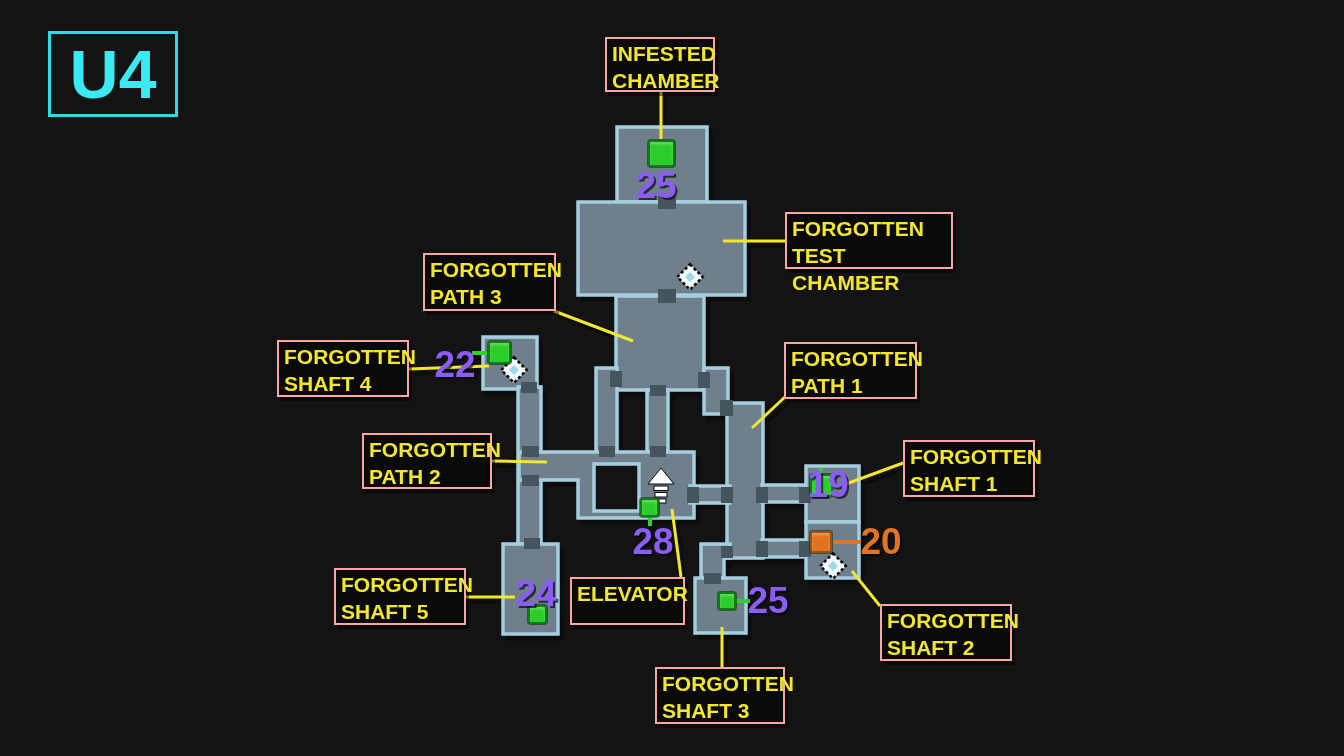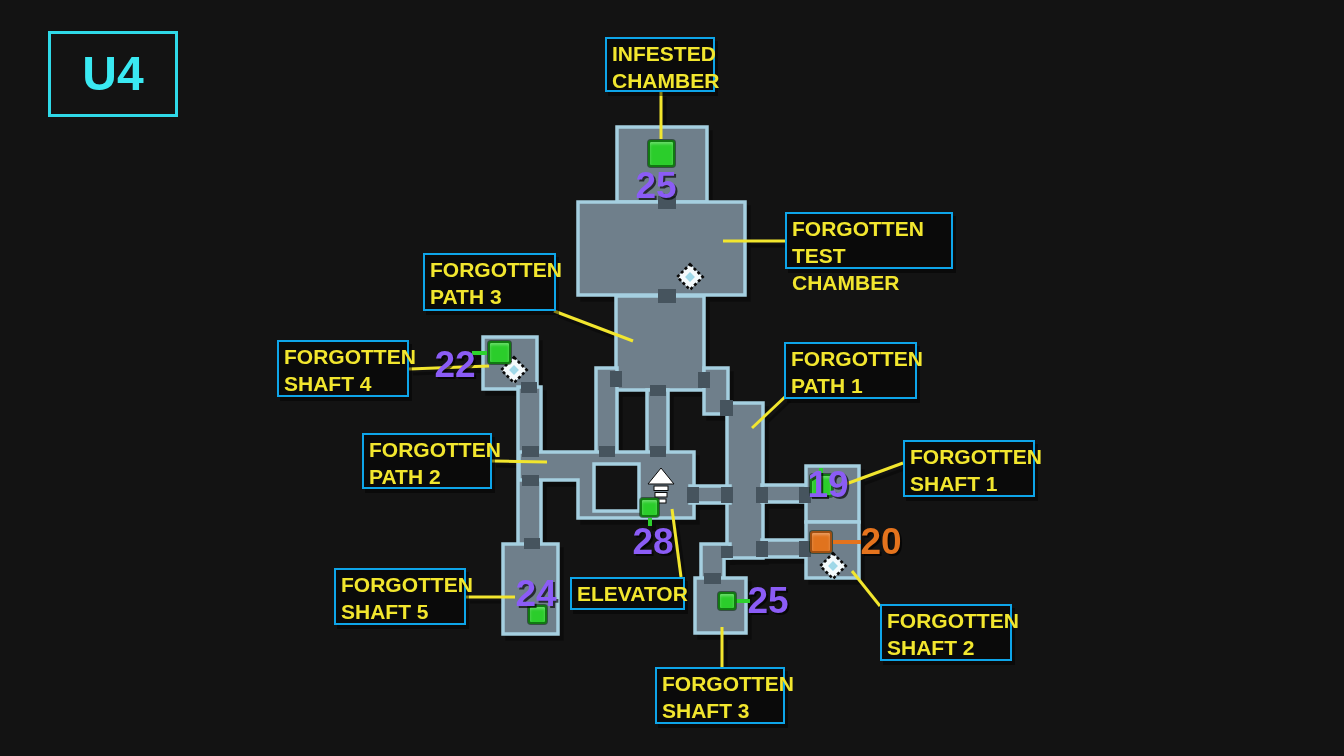--- a/index.html
+++ b/index.html
@@ -1,22 +1,22 @@
 <!DOCTYPE html>
 <html><head>
 <meta charset="utf-8">
 <style>
   html,body{margin:0;padding:0;background:#121212;}
   .stage{position:relative;width:1344px;height:756px;background:#131313;overflow:hidden;
          font-family:"Liberation Sans", sans-serif;}
   .map-svg{position:absolute;left:0;top:0;filter:drop-shadow(4px 5px 0 rgba(0,0,0,0.35));}
   .badge{position:absolute;left:48px;top:31px;width:130px;height:86px;border:3px solid #2fd9e8;
          display:flex;align-items:center;justify-content:center;box-sizing:border-box;}
-  .badge span{color:#3ae9f2;font-size:48px;font-weight:bold;line-height:1;}
-  .map-label{position:absolute;border:2px solid #0ea5e9;background:#0a0a0a;color:#f2e62e;
+  .badge span{color:#3ae9f2;font-size:68px;font-weight:bold;line-height:1;}
+  .map-label{position:absolute;border:2px solid #fca5a5;background:#0a0a0a;color:#f2e62e;
          font-weight:bold;font-size:21px;line-height:27px;padding:1px 5px;box-sizing:border-box;
          white-space:pre-line;box-shadow:3px 4px 0 rgba(0,0,0,0.45);}
   .item-number{position:absolute;transform:translate(-50%,-50%);font-weight:bold;font-size:37px;
          line-height:1;color:#8b5cf6;text-shadow:2px 2px 0 rgba(0,0,0,0.65);}
   .item-number.orange{color:#e4731d;text-align:center;}
   .item-marker{position:absolute;background:#2bcd2b;border:2px solid #117a11;border-radius:3px;
          box-sizing:border-box;box-shadow:0 0 0 1px rgba(0,30,0,0.5), inset 0 2px 3px rgba(255,255,255,0.30);}
   .item-marker.orange{background:#e0731e;border-color:#9e4f12;}
 </style>
 </head>
@@ -128,21 +128,21 @@
   <div class="map-label" style="left:277px;top:340px;width:132px;height:57px;">FORGOTTEN
 SHAFT 4</div>
   <div class="map-label" style="left:784px;top:342px;width:133px;height:57px;">FORGOTTEN
 PATH 1</div>
   <div class="map-label" style="left:362px;top:433px;width:130px;height:56px;">FORGOTTEN
 PATH 2</div>
   <div class="map-label" style="left:903px;top:440px;width:132px;height:57px;">FORGOTTEN
 SHAFT 1</div>
   <div class="map-label" style="left:334px;top:568px;width:132px;height:57px;">FORGOTTEN
 SHAFT 5</div>
-  <div class="map-label" style="left:570px;top:577px;width:115px;height:33px;line-height:28px;">ELEVATOR</div>
+  <div class="map-label" style="left:570px;top:577px;width:115px;height:48px;line-height:28px;">ELEVATOR</div>
   <div class="map-label" style="left:655px;top:667px;width:130px;height:57px;">FORGOTTEN
 SHAFT 3</div>
   <div class="map-label" style="left:880px;top:604px;width:132px;height:57px;">FORGOTTEN
 SHAFT 2</div>
 
   <div class="item-marker" style="left:648px;top:140px;width:27px;height:27px;"></div>
   <div class="item-marker" style="left:488px;top:341px;width:23px;height:23px;"></div>
   <div class="item-marker" style="left:810px;top:474px;width:23px;height:23px;"></div>
   <div class="item-marker orange" style="left:810px;top:531px;width:22px;height:22px;"></div>
   <div class="item-marker" style="left:640px;top:498px;width:19px;height:19px;"></div>

